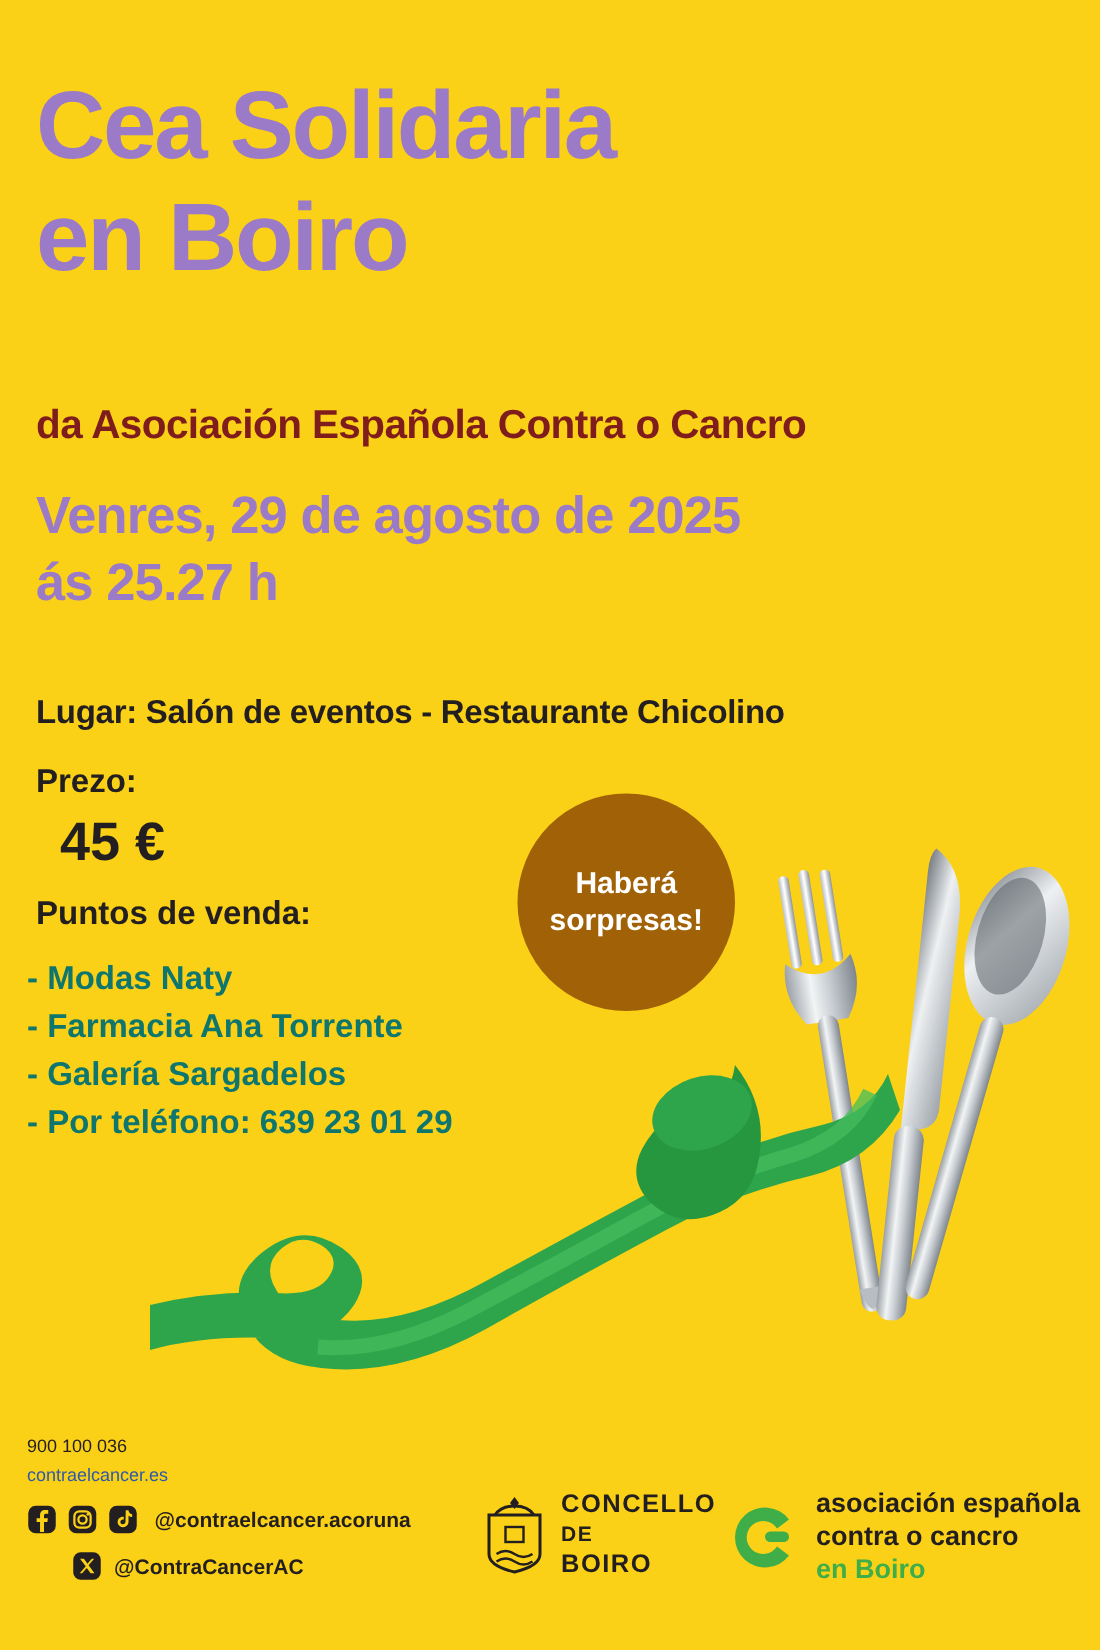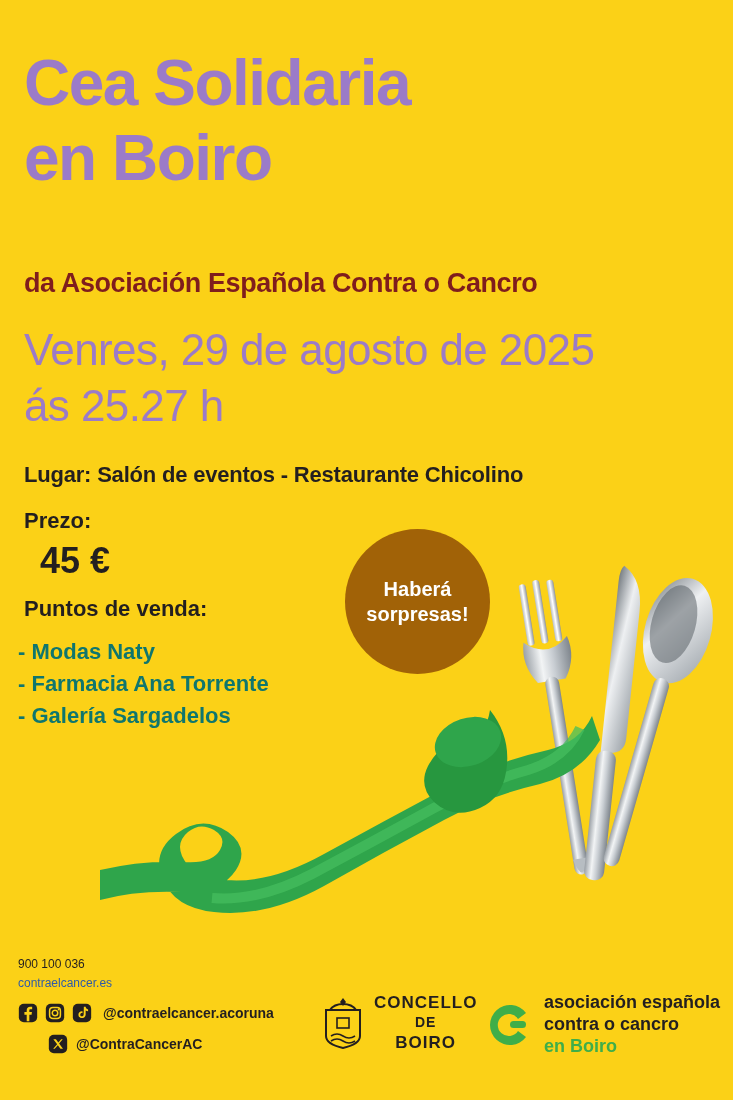--- a/index.html
+++ b/index.html
@@ -48,22 +48,22 @@
     letter-spacing: -0.4px;
     white-space: nowrap;
   }
 
   .datetime {
     position: absolute;
     left: 24px;
     top: 322px;
     width: 700px;
     color: #9B7BC8;
-    font-weight: 400;
-    font-size: 44px;
+    font-weight: 700;
+    font-size: 35px;
     line-height: 1.28;
     letter-spacing: -0.6px;
   }
 
   .place {
     position: absolute;
     left: 24px;
     top: 462px;
     color: #231F20;
     font-size: 22px;
@@ -191,21 +191,20 @@
     align-items: center;
     gap: 10px;
   }
   .concello .crest { width: 42px; height: 54px; }
   .concello .ctext {
     color: #231F20;
     font-size: 14px;
     line-height: 1.28;
     font-weight: 700;
     letter-spacing: 1px;
-    text-align: center;
   }
   .concello .ctext .big { font-size: 17px; }
 
   
   .aecc {
     position: absolute;
     left: 482px;
     top: 992px;
     display: flex;
     align-items: center;
@@ -240,20 +239,21 @@
   <div class="place">Lugar: Salón de eventos - Restaurante Chicolino</div>
 
   <div class="price-label">Prezo:</div>
   <div class="price-value">45 €</div>
 
   <div class="sales-label">Puntos de venda:</div>
   <ul class="sales-list">
     <li>- Modas Naty</li>
     <li>- Farmacia Ana Torrente</li>
     <li>- Galería Sargadelos</li>
+    <li>- Por teléfono: 639 23 01 29</li>
   </ul>
 
   <div class="badge">
     <span>Haberá</span>
     <span>sorpresas!</span>
   </div>
 
   <svg class="illo" viewBox="0 0 300 420">
     <defs>
       <linearGradient id="steel" x1="0" y1="0" x2="1" y2="0">

